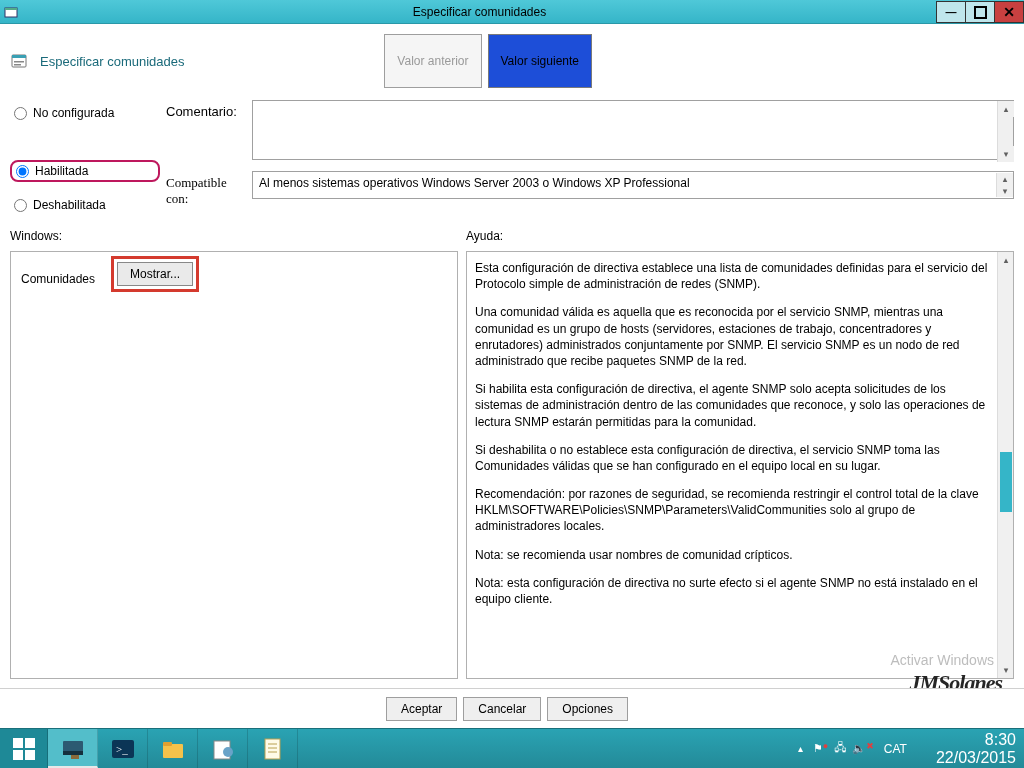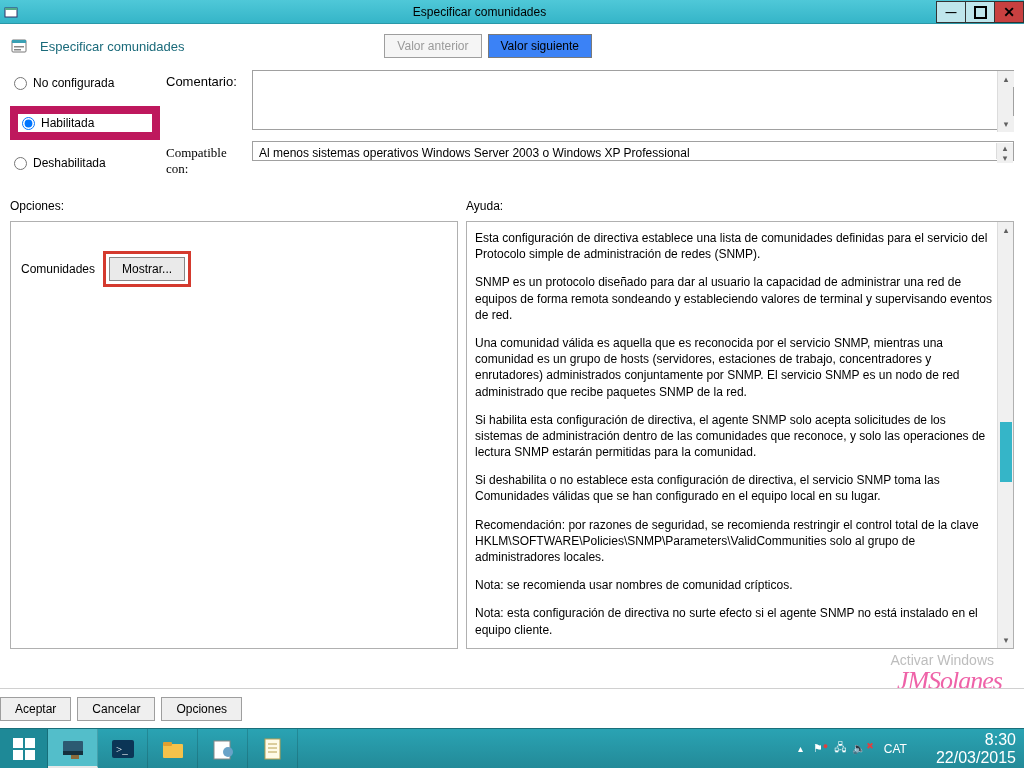--- a/index.html
+++ b/index.html
@@ -48,70 +48,70 @@
   .header-row {
     display:flex; align-items:center; padding: 10px 12px 8px 10px;
     gap:10px;
   }
   .header-icon {
     width:20px; height:20px;
   }
   .header-title { font-size:13px; color:#1a6a7a; }
   .nav-buttons { margin-left:auto; display:flex; gap:6px; margin-right: 420px;}
   .btn {
-    border:1px solid #9e9e9e; background:#efefef; padding:4px 12px; font-size:12px;
+    border:1px solid #9e9e9e; background:#efefef; padding:19px 12px; font-size:12px;
   }
   .btn:disabled, .btn.disabled { color:#9a9a9a; background:#f5f5f5; }
-  .btn.active { border:1px solid #7a7a7a; background:#3b82f6; }
+  .btn.active { border:1px solid #7a7a7a; background:#1d4ed8; }
 
   
   .main {
     display:grid;
     grid-template-columns: 150px 80px 1fr;
     padding: 4px 10px 0 10px;
     column-gap: 6px;
     row-gap: 8px;
     align-items:start;
   }
   .radio-col { grid-column:1; grid-row:1 / span 3; display:flex; flex-direction:column; gap:14px; padding-top:4px;}
   .radio-item { display:flex; align-items:center; gap:6px; padding:2px 4px;}
-  .radio-item.highlight { border:8px solid #be185d; border-radius:0; }
+  .radio-item.highlight { border:2px solid #be185d; border-radius:8px;margin-top:24px; }
   .radio-item input { margin:0; }
 
   .label-col { font-size:13px; padding-top:4px;}
   .textarea-wrap {
     grid-column:3; width: 100%; position:relative;
   }
   .textarea {
     width:100%; height:60px; border:1px solid #a0a0a0; resize:none; font-family:inherit; font-size:12px;
     padding:2px 4px;
   }
   .sb-vert {
     position:absolute; right:1px; top:1px; bottom:1px; width:16px; background:#f0f0f0;
     display:flex; flex-direction:column; justify-content:space-between; border-left:1px solid #dcdcdc;
   }
   .sb-btn { width:16px; height:16px; background:#f0f0f0; display:flex;align-items:center;justify-content:center; font-size:9px; color:#606060;}
   .compat-box {
-    width:100%; height:20px; border:1px solid #a0a0a0; position:relative; padding:4px 6px;
+    width:100%; height:28px; border:1px solid #a0a0a0; position:relative; padding:4px 6px;
   }
 
   
   .section-headers {
     display:grid; grid-template-columns: 448px 1fr; padding: 14px 10px 4px 10px; column-gap:8px;
   }
   
   .lower {
     display:grid; grid-template-columns: 448px 1fr; padding: 4px 10px 0 10px; column-gap:8px;
     height: 432px;
   }
   .pane {
     border:1px solid #b0b0b0; background:#fff; overflow:hidden; position:relative;
   }
   .options-pane { padding:10px; }
-  .options-row { display:flex; align-items:center; gap:14px;margin-top:25px;}
+  .options-row { display:flex; align-items:flex-end; gap:22px;}
   .show-btn {
     border:1px solid #888; background:#eaeaea; padding:4px 12px; font-size:12px;
   }
   .show-btn-wrap { position:relative; }
   .show-btn-wrap.highlight { outline:3px solid #d43a2e; outline-offset:3px;}
 
   .help-pane { padding:6px 4px 6px 8px; }
   .help-content {
     position:absolute; left:8px; top:8px; right:18px; bottom:8px; overflow:hidden;
     font-size:12px; line-height:1.35;
@@ -126,28 +126,28 @@
   .help-thumb {
     position:absolute; left:2px; width:12px; top:200px; height:60px; background:#35b5c8; border-radius:0;
   }
 
   .watermark {
     position:absolute; right:30px; bottom:100px; color:#bdbdbd; font-size:14px;
     pointer-events:none;
   }
   .watermark2 {
     position:absolute; right:22px; bottom:72px; font-family: Georgia, "Times New Roman", serif;
-    font-size:26px; font-weight:normal; font-style:italic; color:#ec4899; opacity:0.85;
+    font-size:22px; font-weight:bold; font-style:italic; color:#000000; opacity:0.85;
     pointer-events:none; letter-spacing:-1px;
   }
 
   
   .dialog-buttons {
     position:absolute; left:0; right:0; bottom:40px; height:40px;
-    border-top:1px solid #d0d0d0; display:flex; justify-content:flex-start; align-items:center;
+    border-top:1px solid #d0d0d0; display:flex; justify-content:center; align-items:center;
     gap:6px; padding-right:10px; background:#fff;
   }
   .dlg-btn {
     min-width:70px; padding:4px 14px; border:1px solid #9e9e9e; background:#efefef; font-size:12px;
   }
 
   
   .taskbar {
     position:absolute; left:0; right:0; bottom:0; height:40px;
     background: linear-gradient(#2aa3b3, #238a98);
@@ -239,38 +239,37 @@
       <span>Al menos sistemas operativos Windows Server 2003 o Windows XP Professional</span>
       <div class="sb-vert">
         <div class="sb-btn">▴</div>
         <div class="sb-btn">▾</div>
       </div>
     </div>
   </div>
 </div>
 
 <div class="section-headers">
-  <div>Opciones:</div>
+  <div>Windows:</div>
   <div>Ayuda:</div>
 </div>
 
 <div class="lower">
   <div class="pane options-pane">
     <div class="options-row">
       <span>Comunidades</span>
       <span class="show-btn-wrap highlight">
         <button class="show-btn">Mostrar...</button>
       </span>
     </div>
   </div>
 
   <div class="pane help-pane">
     <div class="help-content" id="help-content">
         <p>Esta configuración de directiva establece una lista de comunidades definidas para el servicio del Protocolo simple de administración de redes (SNMP).</p>
-        <p>SNMP es un protocolo diseñado para dar al usuario la capacidad de administrar una red de equipos de forma remota sondeando y estableciendo valores de terminal y supervisando eventos de red.</p>
         <p>Una comunidad válida es aquella que es reconocida por el servicio SNMP, mientras una comunidad es un grupo de hosts (servidores, estaciones de trabajo, concentradores y enrutadores) administrados conjuntamente por SNMP. El servicio SNMP es un nodo de red administrado que recibe paquetes SNMP de la red.</p>
         <p>Si habilita esta configuración de directiva, el agente SNMP solo acepta solicitudes de los sistemas de administración dentro de las comunidades que reconoce, y solo las operaciones de lectura SNMP estarán permitidas para la comunidad.</p>
         <p>Si deshabilita o no establece esta configuración de directiva, el servicio SNMP toma las Comunidades válidas que se han configurado en el equipo local en su lugar.</p>
         <p>Recomendación: por razones de seguridad, se recomienda restringir el control total de la clave HKLM\SOFTWARE\Policies\SNMP\Parameters\ValidCommunities solo al grupo de administradores locales.</p>
         <p>Nota: se recomienda usar nombres de comunidad crípticos.</p>
         <p>Nota: esta configuración de directiva no surte efecto si el agente SNMP no está instalado en el equipo cliente.</p>
       </div>
     <div class="help-scrollbar">
       <div class="sb-btn sb-up">▴</div>
       <div class="help-thumb"></div>

